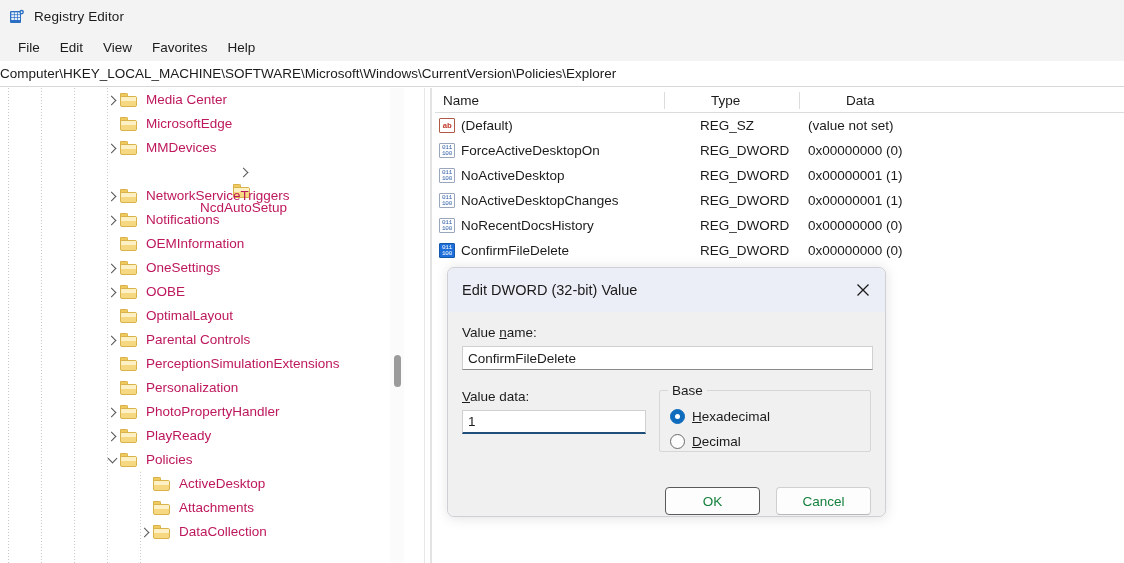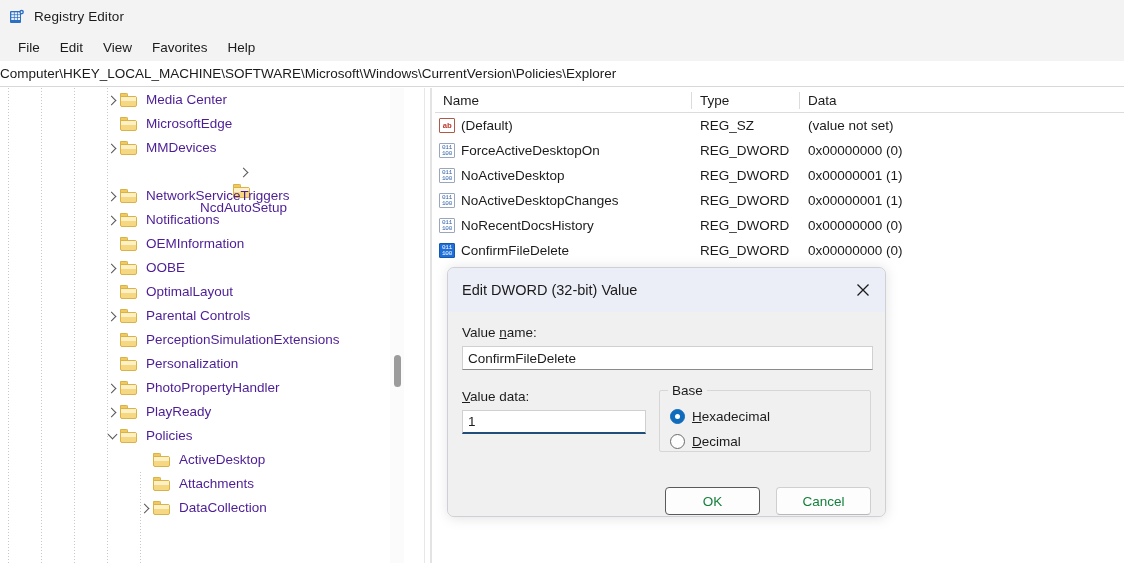--- a/index.html
+++ b/index.html
@@ -128,21 +128,21 @@
     border-bottom: none;
     border-radius: 1px 2px 0 0;
   }
   .tree-folder .fflap {
     position: absolute; left: 1px; bottom: 6px;
     width: 15px; height: 4px;
     background: #fdf0c4;
   }
   .tree-label {
     font-size: 13.5px;
-    color: #4c1d95;
+    color: #be185d;
     padding: 1px 4px 2px 2px;
     line-height: 17px;
   }
   .tree-guide {
     position: absolute;
     width: 1px;
     background: repeating-linear-gradient(to bottom,#c8c8c8 0 1px,transparent 1px 3px);
   }
 
   
@@ -173,20 +173,21 @@
     position: absolute; left: 435px; top: 0;
     width: 689px; height: 475px;
     background: #ffffff;
   }
   .list-header {
     position: relative;
     height: 25px;
     border-bottom: 1px solid #dcdcdc;
     display: flex;
     align-items: center;
+    gap: 38px;
   }
   .col-head {
     font-size: 13.5px;
     color: #1b1b1b;
     height: 25px;
     display: flex; align-items: center;
     padding-left: 8px;
     position: relative;
     cursor: default;
   }
@@ -502,20 +503,31 @@
           </div>
           <div class="tree-row" style="padding-left: 104px;">
             <div class="tree-chevron">
               <span class="chev-right"></span>
             </div>
             <div class="tree-folder">
               <div class="ftab"></div>
               <div class="fbody"></div>
               <div class="fflap"></div>
             </div>
+            <div class="tree-label">OneSettings</div>
+          </div>
+          <div class="tree-row" style="padding-left: 104px;">
+            <div class="tree-chevron">
+              <span class="chev-right"></span>
+            </div>
+            <div class="tree-folder">
+              <div class="ftab"></div>
+              <div class="fbody"></div>
+              <div class="fflap"></div>
+            </div>
             <div class="tree-label">OOBE</div>
           </div>
           <div class="tree-row" style="padding-left: 104px;">
             <div class="tree-chevron"></div>
             <div class="tree-folder">
               <div class="ftab"></div>
               <div class="fbody"></div>
               <div class="fflap"></div>
             </div>
             <div class="tree-label">OptimalLayout</div>

